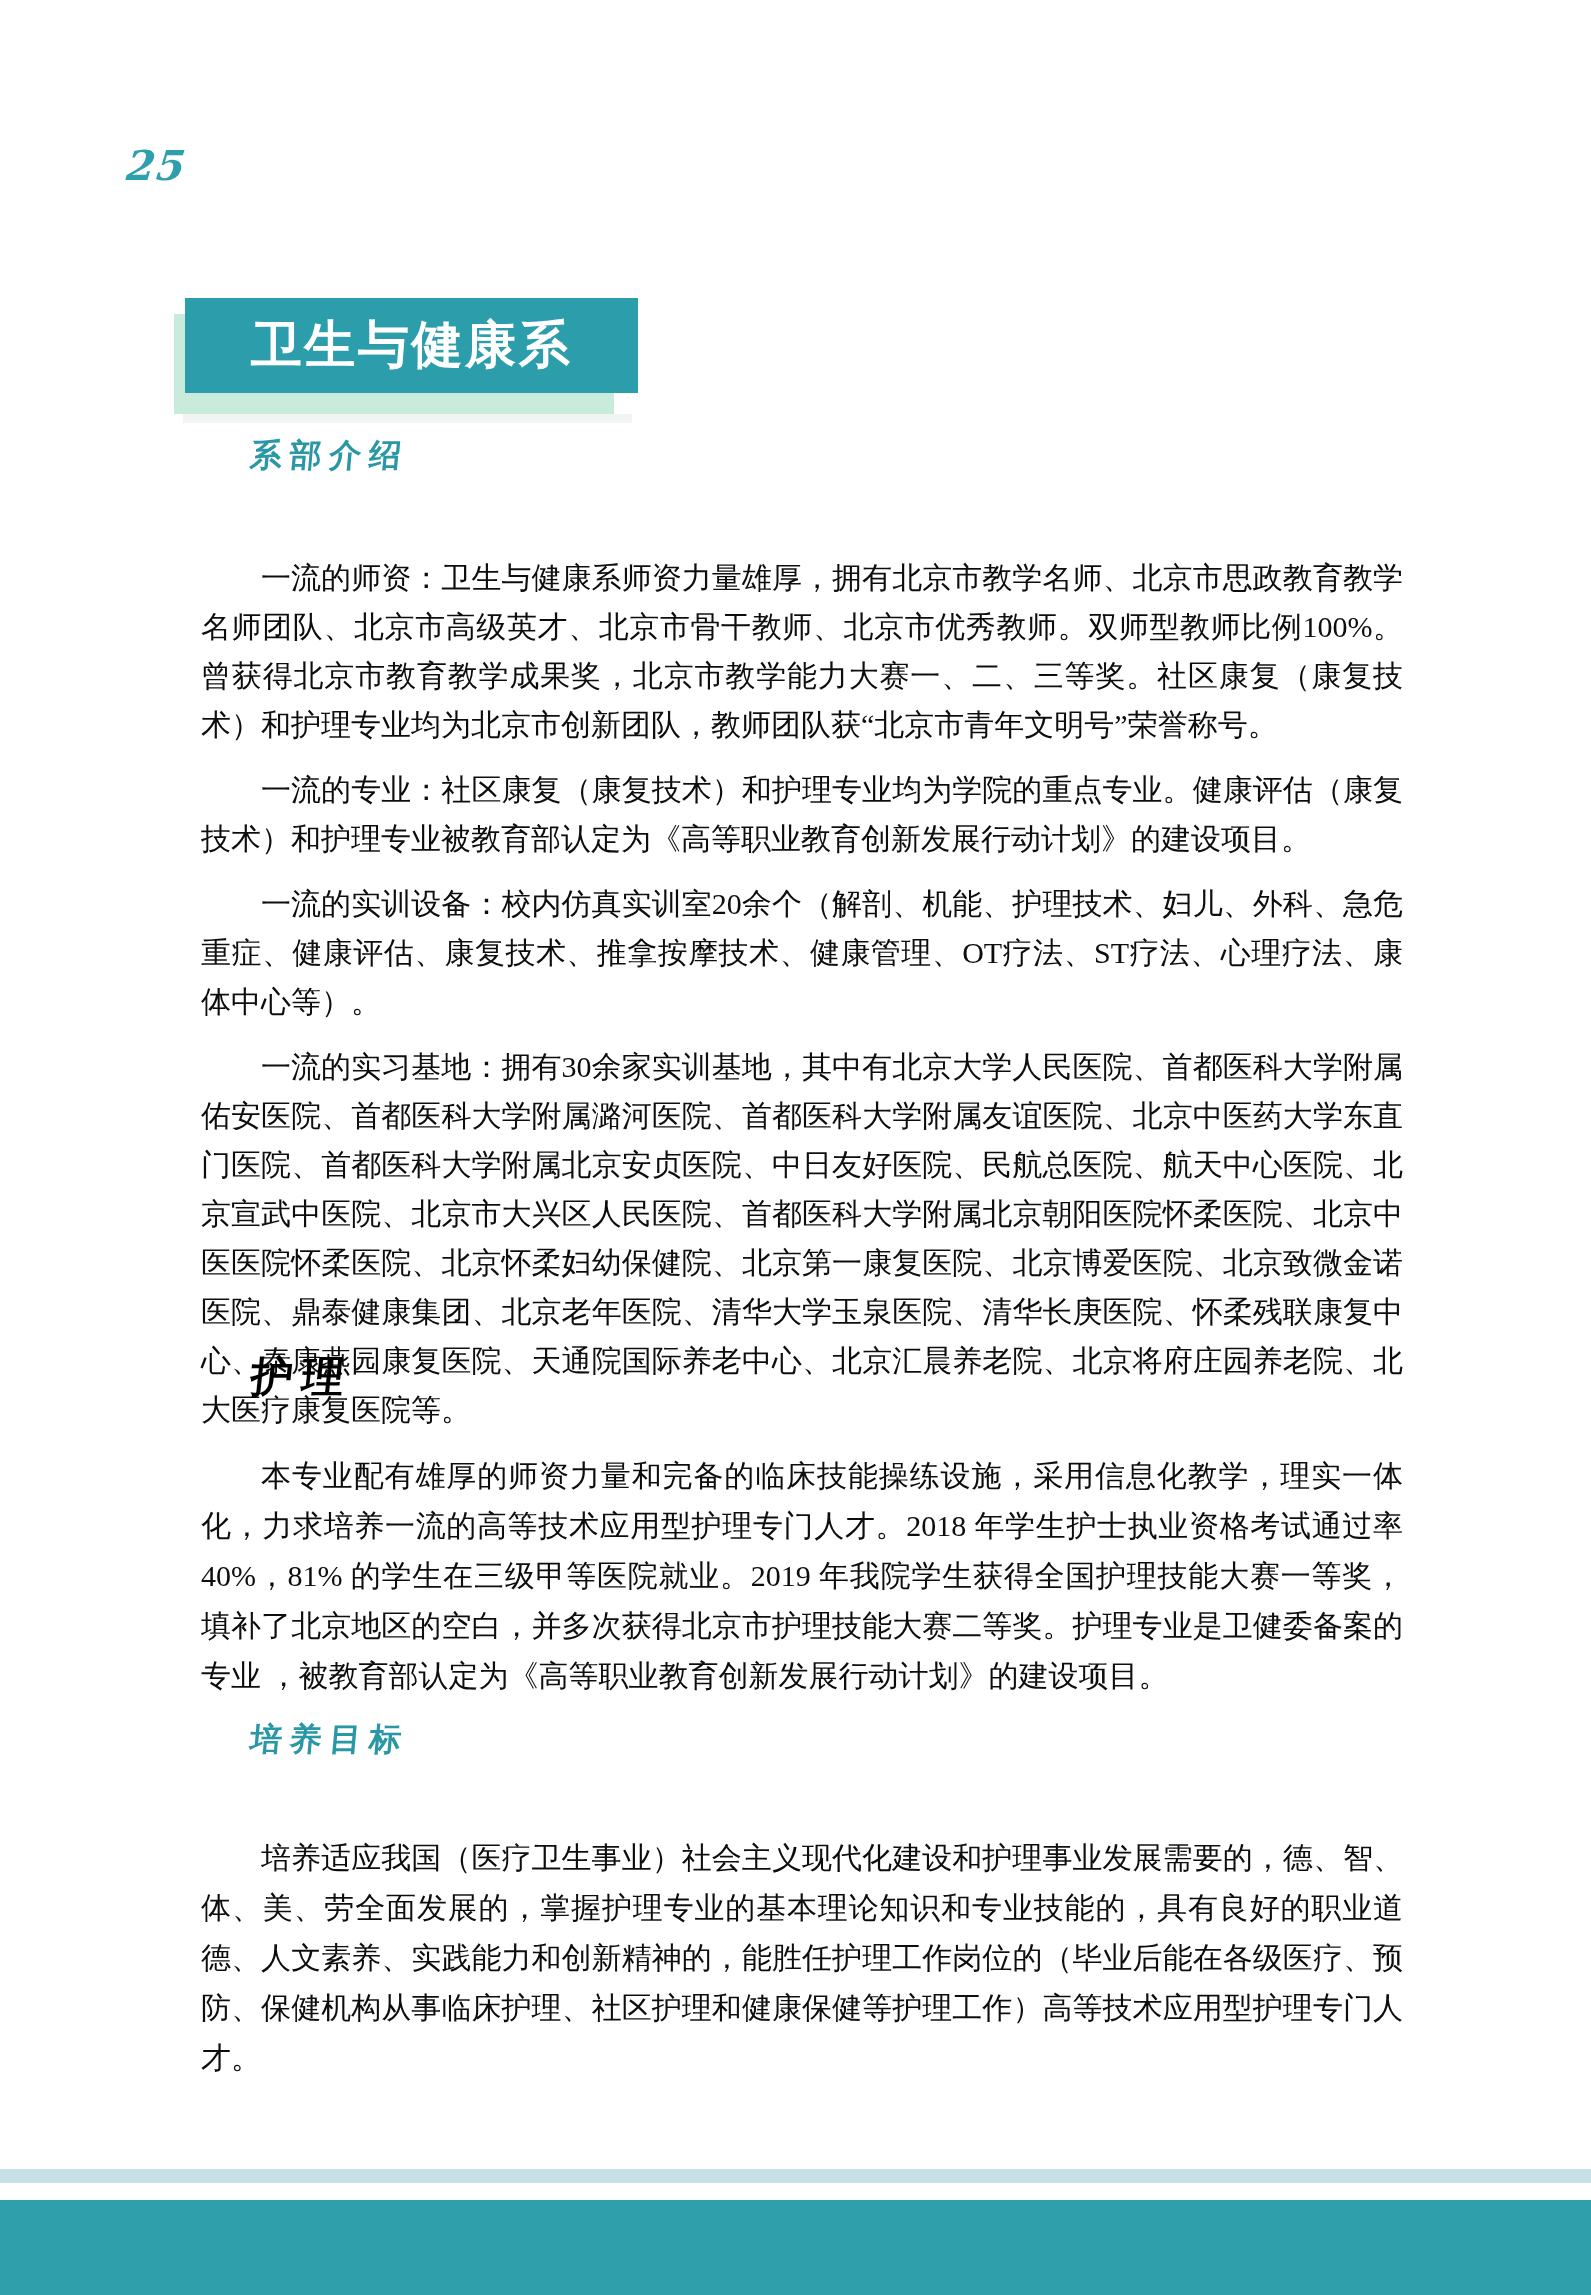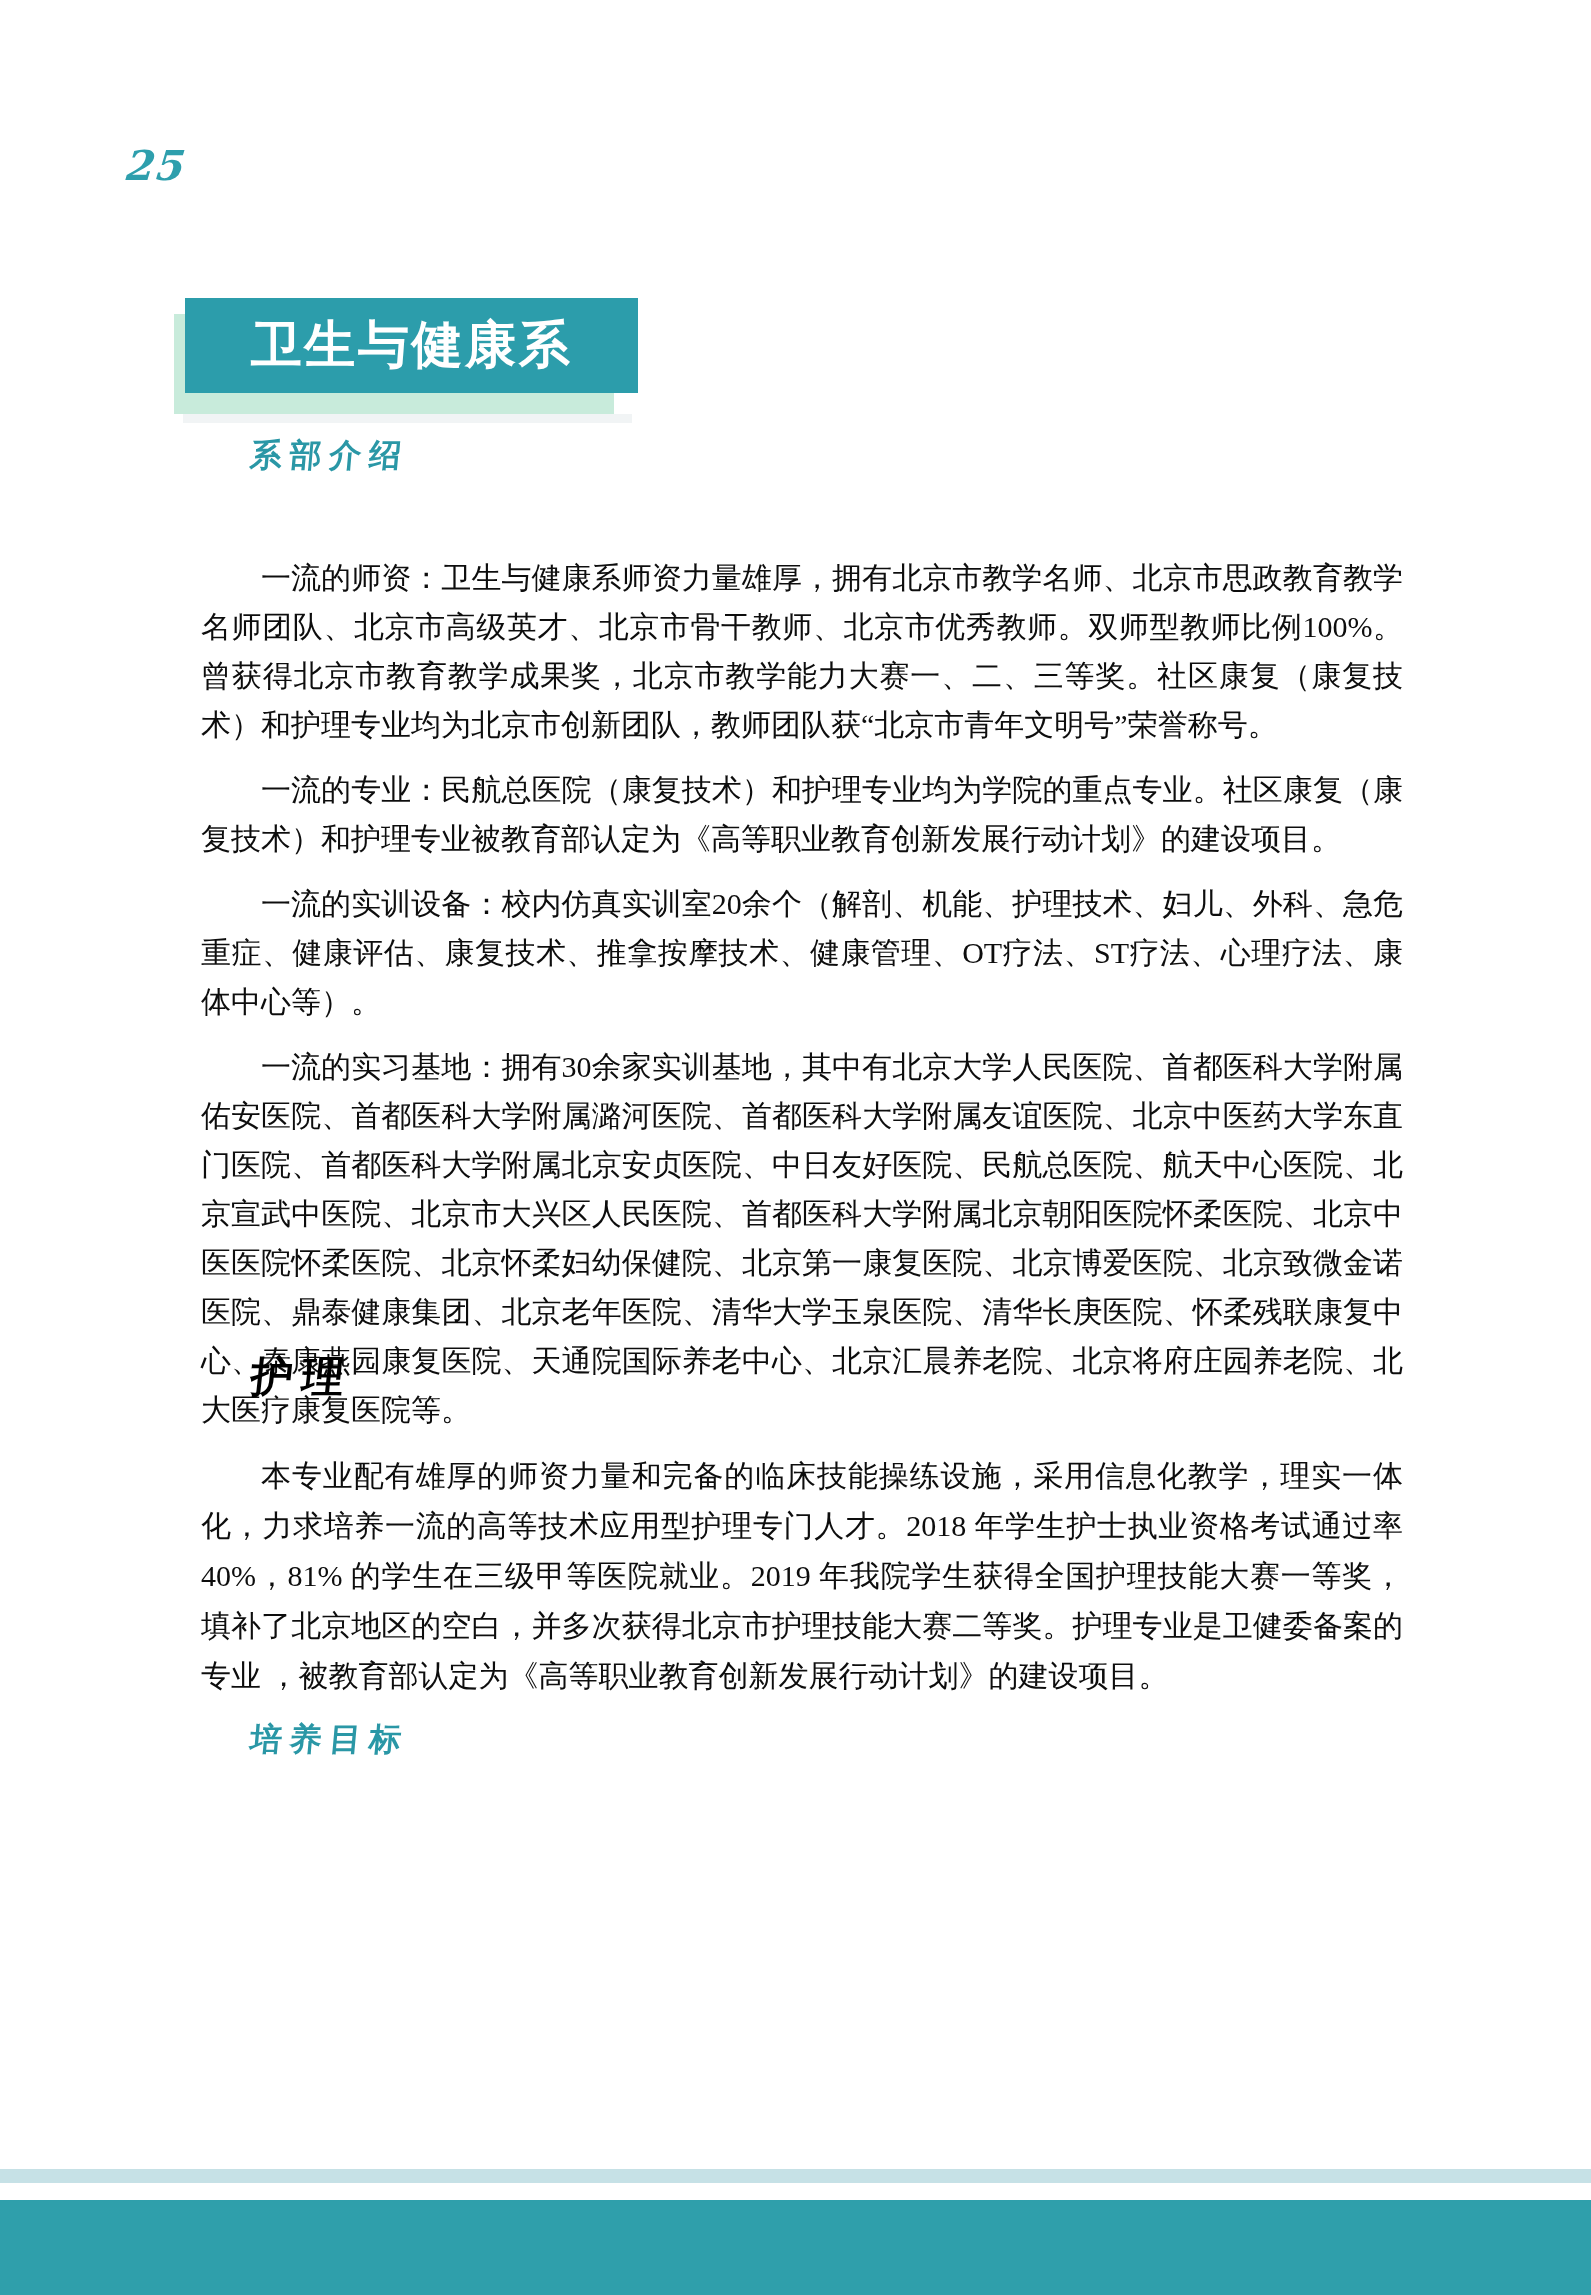--- a/index.html
+++ b/index.html
@@ -133,31 +133,34 @@
     <div class="banner-shadow"></div>
     <div class="banner-teal">
       <span class="banner-title">卫生与健康系</span>
     </div>
   </div>
 
   <div class="teal-heading heading-intro">系部介绍</div>
 
   <div class="textblock block-intro">
     <p>一流的师资：卫生与健康系师资力量雄厚，拥有北京市教学名师、北京市思政教育教学名师团队、北京市高级英才、北京市骨干教师、北京市优秀教师。双师型教师比例100%。曾获得北京市教育教学成果奖，北京市教学能力大赛一、二、三等奖。社区康复（康复技术）和护理专业均为北京市创新团队，教师团队获“北京市青年文明号”荣誉称号。</p>
-    <p>一流的专业：民航总医院（康复技术）和护理专业均为学院的重点专业。社区康复（康复技术）和护理专业被教育部认定为《高等职业教育创新发展行动计划》的建设项目。</p>
+    <p>一流的专业：社区康复（康复技术）和护理专业均为学院的重点专业。健康评估（康复技术）和护理专业被教育部认定为《高等职业教育创新发展行动计划》的建设项目。</p>
     <p>一流的实训设备：校内仿真实训室20余个（解剖、机能、护理技术、妇儿、外科、急危重症、健康评估、康复技术、推拿按摩技术、健康管理、OT疗法、ST疗法、心理疗法、康体中心等）。</p>
     <p>一流的实习基地：拥有30余家实训基地，其中有北京大学人民医院、首都医科大学附属佑安医院、首都医科大学附属潞河医院、首都医科大学附属友谊医院、北京中医药大学东直门医院、首都医科大学附属北京安贞医院、中日友好医院、民航总医院、航天中心医院、北京宣武中医院、北京市大兴区人民医院、首都医科大学附属北京朝阳医院怀柔医院、北京中医医院怀柔医院、北京怀柔妇幼保健院、北京第一康复医院、北京博爱医院、北京致微金诺医院、鼎泰健康集团、北京老年医院、清华大学玉泉医院、清华长庚医院、怀柔残联康复中心、泰康燕园康复医院、天通院国际养老中心、北京汇晨养老院、北京将府庄园养老院、北大医疗康复医院等。</p>
   </div>
 
   <div class="major-heading">护理</div>
 
   <div class="textblock block-nursing">
     <p>本专业配有雄厚的师资力量和完备的临床技能操练设施，采用信息化教学，理实一体化，力求培养一流的高等技术应用型护理专门人才。2018 年学生护士执业资格考试通过率 40%，81% 的学生在三级甲等医院就业。2019 年我院学生获得全国护理技能大赛一等奖，填补了北京地区的空白，并多次获得北京市护理技能大赛二等奖。护理专业是卫健委备案的专业 ，被教育部认定为《高等职业教育创新发展行动计划》的建设项目。</p>
   </div>
 
   <div class="teal-heading heading-objectives">培养目标</div>
 
+  <div class="textblock block-objectives">
+    <p>培养适应我国（医疗卫生事业）社会主义现代化建设和护理事业发展需要的，德、智、体、美、劳全面发展的，掌握护理专业的基本理论知识和专业技能的，具有良好的职业道德、人文素养、实践能力和创新精神的，能胜任护理工作岗位的（毕业后能在各级医疗、预防、保健机构从事临床护理、社区护理和健康保健等护理工作）高等技术应用型护理专门人才。</p>
+  </div>
 
   <div class="bar-light"></div>
   <div class="bar-teal"></div>
 
 </div>
 
 
 </body></html>

